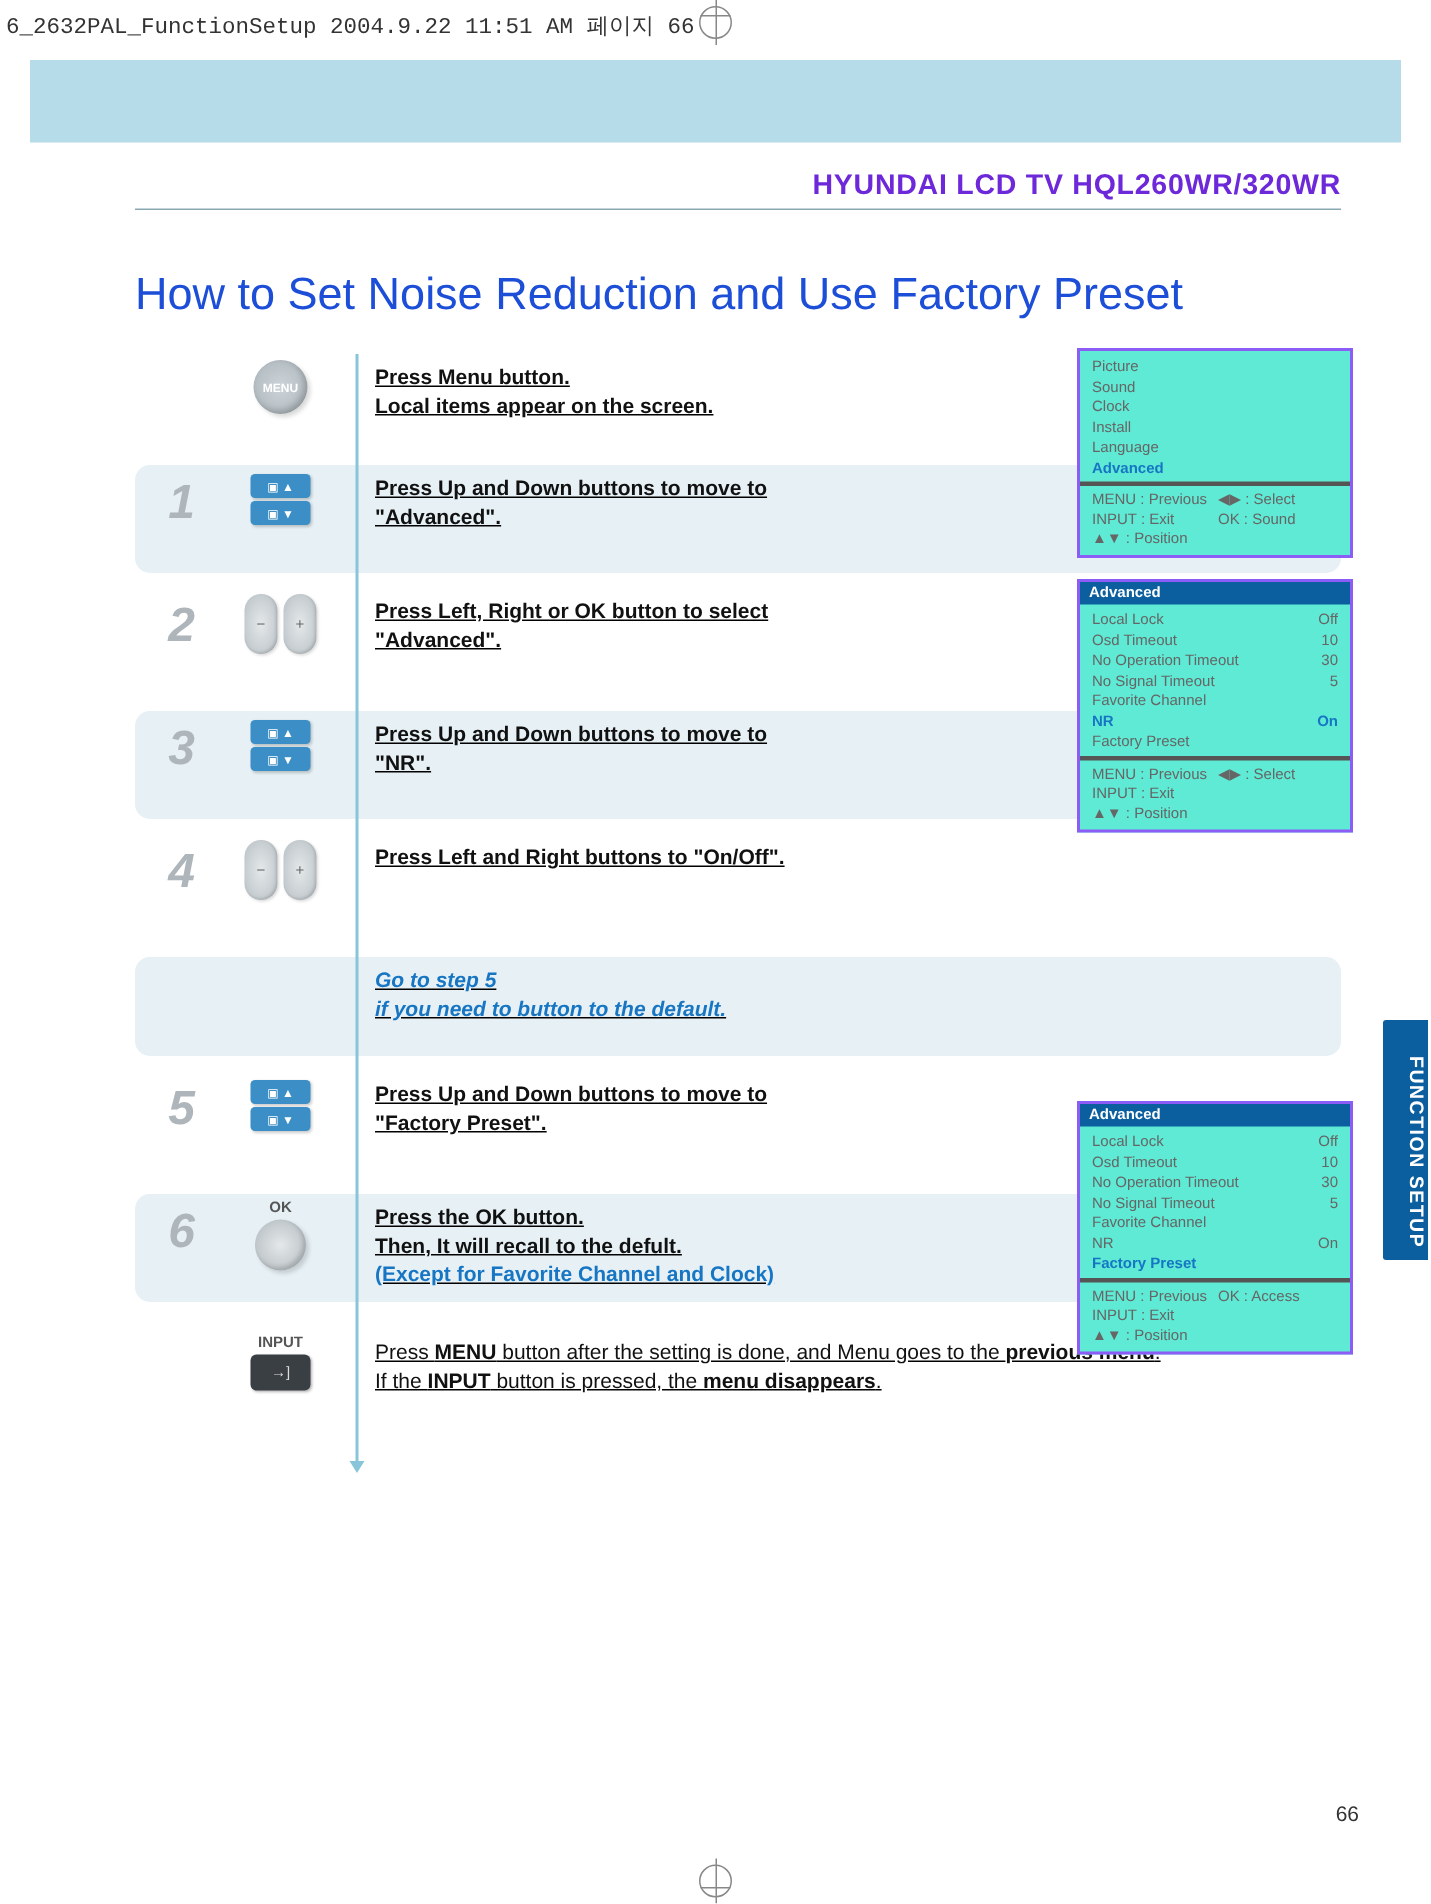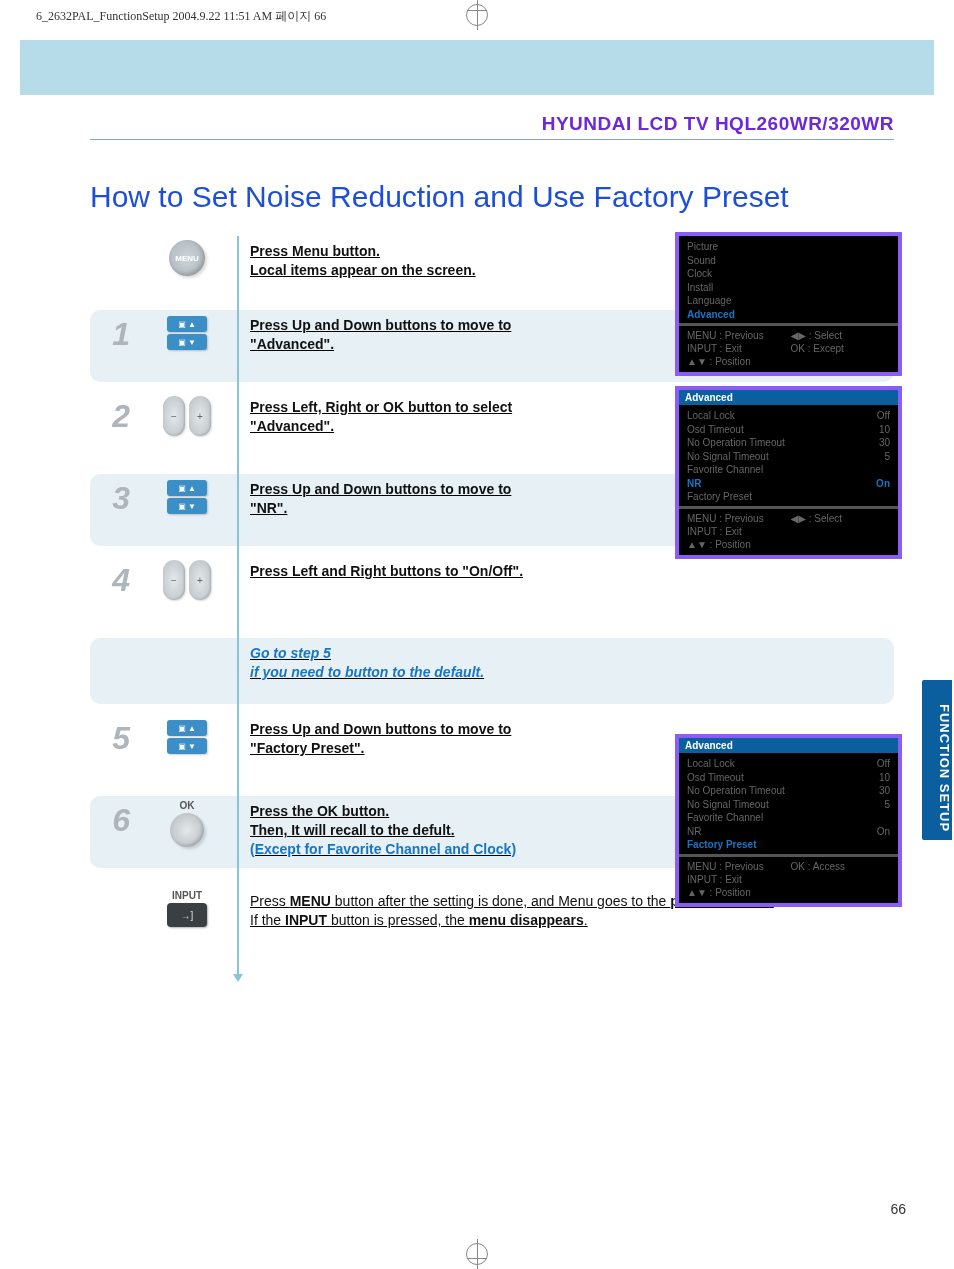--- a/index.html
+++ b/index.html
@@ -7,24 +7,24 @@
     font-family: Arial, Helvetica, sans-serif;
     background: #fff;
     width: 954px;
     height: 1269px;
     position: relative;
     overflow: hidden;
   }
   .print-header {
     position: absolute;
     top: 8px;
-    left: 36px;
-    font-size: 12px;
+    left: 4px;
+    font-size: 15px;
     color: #333;
-    font-family: Liberation Serif, serif;
+    font-family: Liberation Mono, monospace;
   }
   .crop-top, .crop-bottom {
     position: absolute;
     width: 100%;
     height: 40px;
     pointer-events: none;
   }
   .crop-top { top: 0; }
   .crop-bottom { bottom: 0; }
   .crop-center-v { position:absolute; left:50%; top:0; width:1px; height:30px; background:#888;}
@@ -148,25 +148,25 @@
   .bg-blue {
     position: absolute;
     left: 0; right: 0;
     background: #e6f0f5;
     border-radius: 10px;
     z-index: -1;
     height: 100%;
   }
   .screenshot {
     position: absolute;
-    width: 227px;
+    width: 184px;
     font-size: 10px;
     color: #666;
-    border: 4px solid #8b5cf6;
-    background: #000000;
+    border: 2px solid #8b5cf6;
+    background: #5eead4;
   }
   .screenshot .titlebar {
     background: #0b5f9e;
     color: #fff;
     font-weight: bold;
     padding: 2px 6px;
     font-size: 10px;
   }
   .screenshot .body {
     padding: 4px 8px 2px 8px;
@@ -402,21 +402,21 @@
             <span>Language</span>
           </div>
         <div class="row">
             <span class="hl">Advanced</span>
           </div>
       </div>
       <div class="footer">
         <span>MENU : Previous</span>
           <span>◀▶ : Select</span>
         <span>INPUT : Exit</span>
-          <span>OK : Except</span>
+          <span>OK : Sound</span>
         <span>▲▼ : Position</span>
           <span></span>
       </div>
     </div>
 
     <div class="screenshot" style="top:150px;right:-8px;">
       <div class="titlebar">Advanced</div>
       <div class="body">
         <div class="row">
             <span>Local Lock</span>

